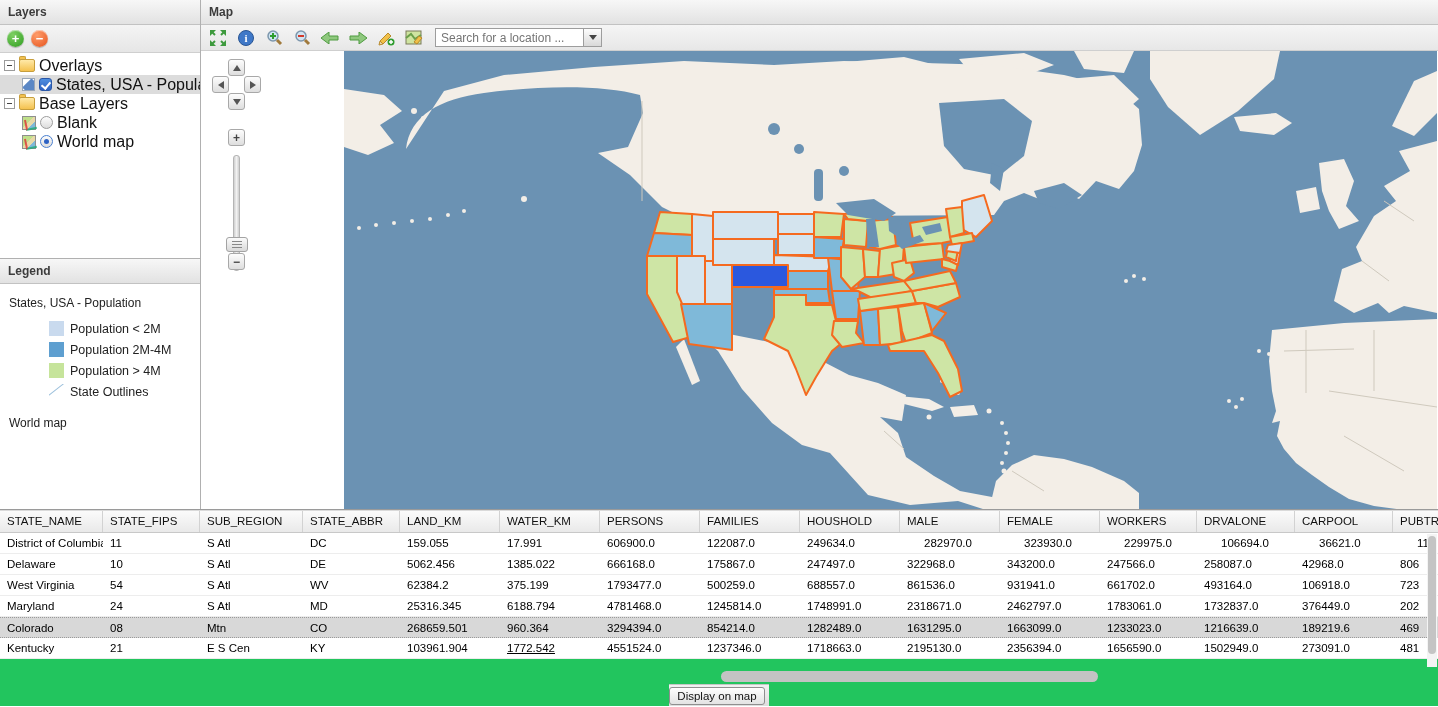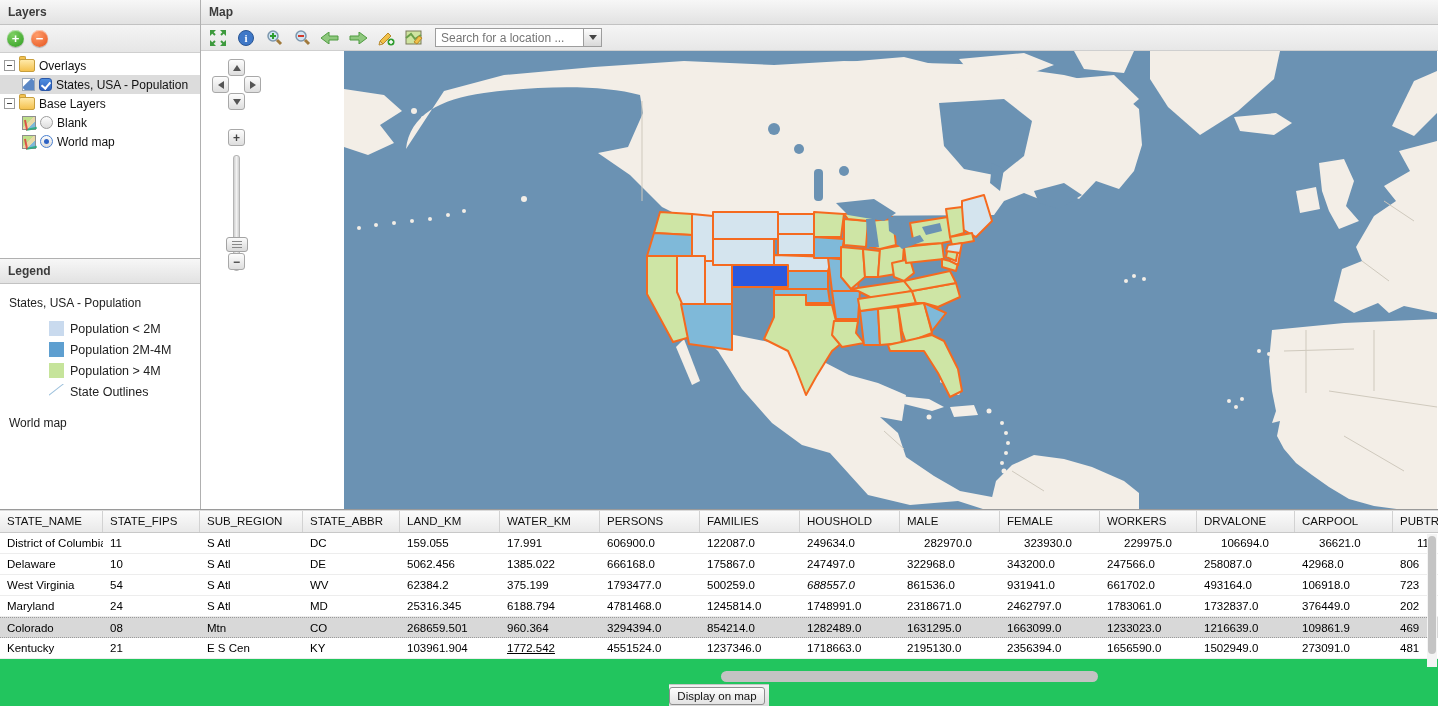--- a/index.html
+++ b/index.html
@@ -44,21 +44,21 @@
     border-left:2px solid #d33; border-bottom:2px solid #2a7; transform:rotate(-12deg); opacity:.8; }
   .checkbox { width:13px; height:13px; border-radius:3px; background:linear-gradient(#4f8fe0,#2e62c0);
     border:1px solid #2a57a8; position:relative; flex:0 0 auto; }
   .checkbox::after { content:""; position:absolute; left:3px; top:1px; width:4px; height:7px;
     border:solid #fff; border-width:0 2px 2px 0; transform:rotate(40deg); }
   .radio { width:13px; height:13px; border-radius:50%; background:linear-gradient(#fdfdfd,#dcdcdc);
     border:1px solid #9c9c9c; position:relative; flex:0 0 auto; }
   .radio.checked { border-color:#4a7fd0; }
   .radio.checked::after { content:""; position:absolute; left:3px; top:3px; width:5px; height:5px;
     border-radius:50%; background:#2d62c4; }
-  .tree-label { font-size:12px; color:#111; }
+  .tree-label { font-size:16px; color:#111; }
 
   
   .legend-panel { flex:1; display:flex; flex-direction:column; }
   .legend-body { padding:12px 0 0 9px; background:#fff; flex:1; }
   .legend-layer-title { font-size:12px; color:#222; margin-bottom:8px; }
   .legend-entry { display:flex; align-items:center; gap:6px; height:21px;padding-left:40px; }
   .legend-swatch { width:15px; height:15px; flex:0 0 auto; }
   .legend-swatch.line { background:#fff; position:relative; overflow:hidden; }
   .legend-swatch.line::after { content:""; position:absolute; left:-3px; top:13px; width:26px; height:1px;
     background:#9cc0dc; transform:rotate(-38deg); transform-origin:left; }
@@ -533,21 +533,21 @@
             </div>
             <div class="grid-row">
               <div class="dcell" style="width: 103px;">West Virginia</div>
               <div class="dcell" style="width: 97px;">54</div>
               <div class="dcell" style="width: 103px;">S Atl</div>
               <div class="dcell" style="width: 97px;">WV</div>
               <div class="dcell" style="width: 100px;">62384.2</div>
               <div class="dcell" style="width: 100px;">375.199</div>
               <div class="dcell" style="width: 100px;">1793477.0</div>
               <div class="dcell" style="width: 100px;">500259.0</div>
-              <div class="dcell" style="width: 100px; font-style: italic;">688557.0</div>
+              <div class="dcell" style="width: 100px;">688557.0</div>
               <div class="dcell" style="width: 100px;">861536.0</div>
               <div class="dcell" style="width: 100px;">931941.0</div>
               <div class="dcell" style="width: 97px;">661702.0</div>
               <div class="dcell" style="width: 98px;">493164.0</div>
               <div class="dcell" style="width: 98px;">106918.0</div>
               <div class="dcell" style="width: 97px;">723</div>
             </div>
             <div class="grid-row">
               <div class="dcell" style="width: 103px;">Maryland</div>
               <div class="dcell" style="width: 97px;">24</div>
@@ -572,21 +572,21 @@
               <div class="dcell" style="width: 97px;">CO</div>
               <div class="dcell" style="width: 100px;">268659.501</div>
               <div class="dcell" style="width: 100px;">960.364</div>
               <div class="dcell" style="width: 100px;">3294394.0</div>
               <div class="dcell" style="width: 100px;">854214.0</div>
               <div class="dcell" style="width: 100px;">1282489.0</div>
               <div class="dcell" style="width: 100px;">1631295.0</div>
               <div class="dcell" style="width: 100px;">1663099.0</div>
               <div class="dcell" style="width: 97px;">1233023.0</div>
               <div class="dcell" style="width: 98px;">1216639.0</div>
-              <div class="dcell" style="width: 98px;">109861.9</div>
+              <div class="dcell" style="width: 98px;">189219.6</div>
               <div class="dcell" style="width: 97px;">469</div>
             </div>
             <div class="grid-row">
               <div class="dcell" style="width: 103px;">Kentucky</div>
               <div class="dcell" style="width: 97px;">21</div>
               <div class="dcell" style="width: 103px;">E S Cen</div>
               <div class="dcell" style="width: 97px;">KY</div>
               <div class="dcell" style="width: 100px;">103961.904</div>
               <div class="dcell" style="width: 100px; text-decoration: underline;">1772.542</div>
               <div class="dcell" style="width: 100px;">4551524.0</div>

